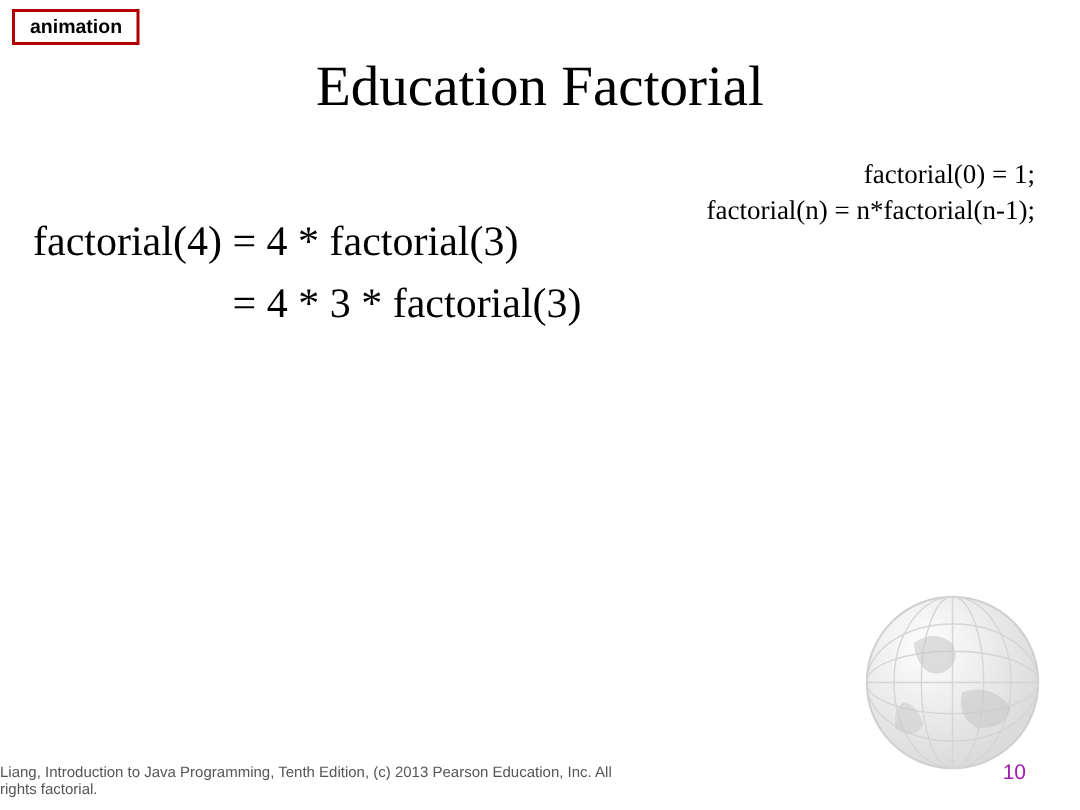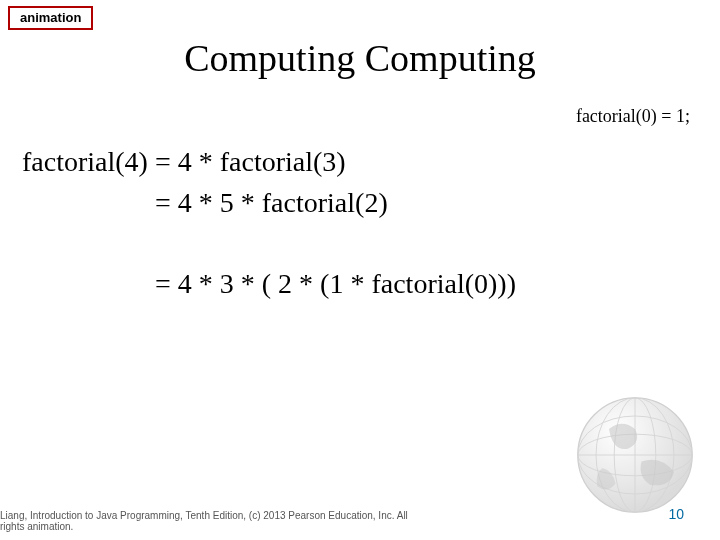--- a/index.html
+++ b/index.html
@@ -24,45 +24,45 @@
     font-size: 28px; line-height: 1.45;
   }
   .expansion .row { white-space: pre; }
   .footer {
     position: absolute; bottom: 8px; left: 0; width: 100%;
     text-align: left; font-family: Arial, Helvetica, sans-serif;
     font-size: 10px; color: #555;
   }
   .pagenum {
     position: absolute; bottom: 18px; right: 36px;
-    font-family: Arial, Helvetica, sans-serif; font-size: 14px; color: #0369a1;
+    font-family: Arial, Helvetica, sans-serif; font-size: 14px; color: #a21caf;
   }
   .globe {
     position: absolute; bottom: 20px; right: 20px; width: 130px; height: 130px;
     opacity: 0.35; pointer-events: none;
   }
 </style>
 </head>
 <body>
 
 <div class="badge">
   <span>animation</span>
 </div>
 
-<h1 class="title">Computing Computing</h1>
+<h1 class="title">Education Factorial</h1>
 
 <div class="defs">
   <div>factorial(0) = 1;</div>
+  <div>factorial(n) = n*factorial(n-1);</div>
 </div>
 
 <div class="expansion">
   <div class="row"><span>factorial(4) </span><span>= 4 * factorial(3)</span></div>
-  <div class="row"><span>                   </span><span>= 4 * 5 * factorial(2)</span></div>
+  <div class="row"><span>                   </span><span>= 4 * 3 * factorial(3)</span></div>
   <div class="row"><span>                   </span></div>
-  <div class="row"><span>                   </span><span>= 4 * 3 * ( 2 * (1 * factorial(0)))</span></div>
 </div>
 
 <svg class="globe" viewBox="0 0 100 100">
   <defs>
     <radialGradient id="g" cx="35%" cy="30%" r="70%">
       <stop offset="0%" stop-color="#ffffff"></stop>
       <stop offset="100%" stop-color="#9a9a9a"></stop>
     </radialGradient>
   </defs>
   <circle cx="50" cy="50" r="44" fill="url(#g)" stroke="#777" stroke-width="1"></circle>
@@ -74,14 +74,14 @@
   <line x1="50" y1="6" x2="50" y2="94" stroke="#888" stroke-width="0.7"></line>
   <path d="M30 30 q10 -8 20 0 q5 10 -5 15 q-12 3 -15 -15 z" fill="#666" opacity="0.6"></path>
   <path d="M55 55 q15 -5 25 8 q-3 12 -18 10 q-10 -6 -7 -18 z" fill="#666" opacity="0.6"></path>
   <path d="M25 60 q8 2 10 12 q-6 8 -14 2 q-2 -10 4 -14 z" fill="#666" opacity="0.5"></path>
 </svg>
 
 <div class="pagenum">10</div>
 
 <div class="footer">
   <div>Liang, Introduction to Java Programming, Tenth Edition, (c) 2013 Pearson Education, Inc. All</div>
-  <div>rights animation.</div>
+  <div>rights factorial.</div>
 </div>
 
 </body></html>

